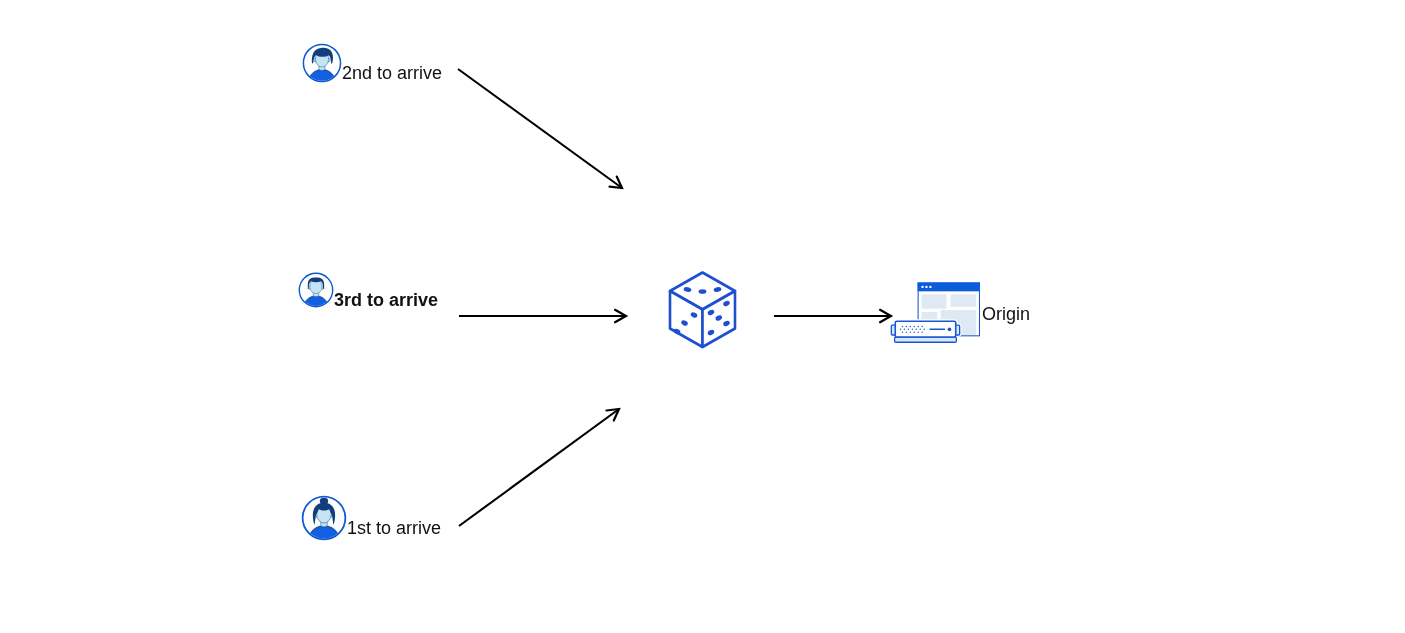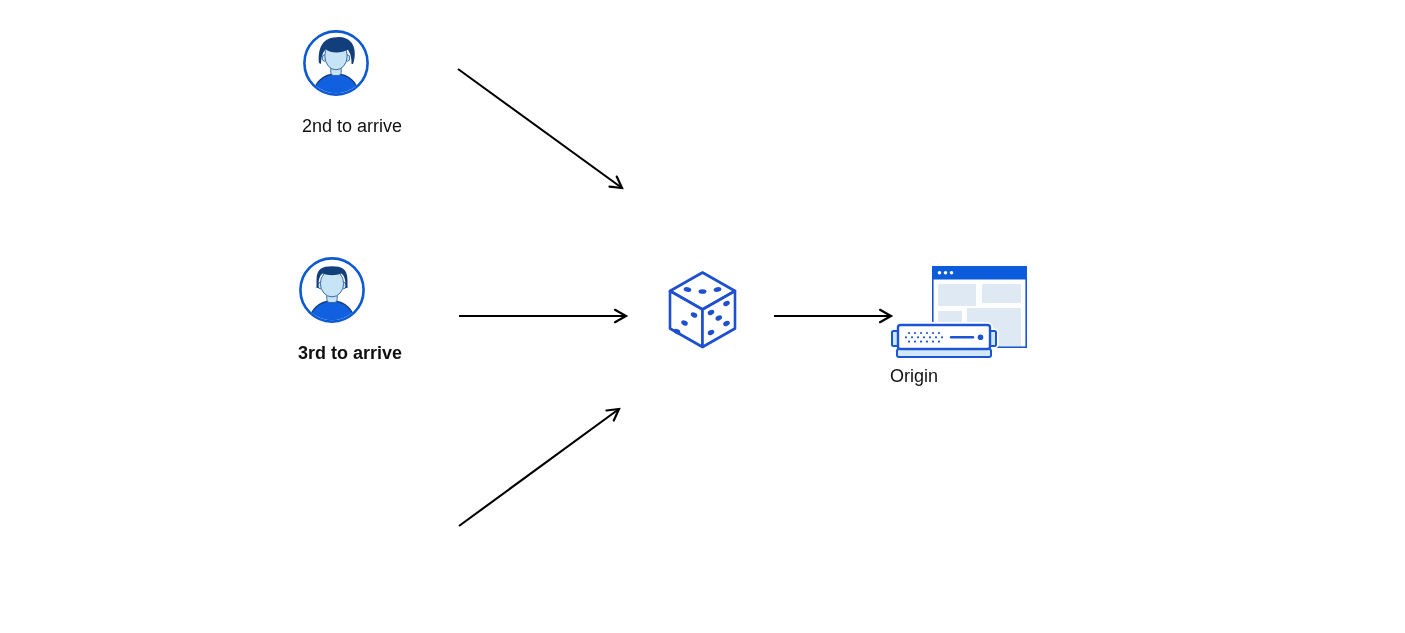--- a/index.html
+++ b/index.html
@@ -19,22 +19,22 @@
     position: absolute;
     left: 0;
     top: 0;
     width: 1405px;
     height: 633px;
     pointer-events: none;
   }
   .node {
     position: absolute;
     display: flex;
-    flex-direction: column;
-    align-items: flex-start;
+    flex-direction: row;
+    align-items: center;
   }
   .node-label {
     margin-top: 19px;
     font-size: 18px;
     line-height: 20px;
     color: #111111;
     white-space: nowrap;
     text-align: center;
   }
   .origin-label {
@@ -91,20 +91,40 @@
         <rect x="28.8" y="31" width="10.4" height="15.5" rx="3" fill="#c7e4f6" stroke="#2c5c9e" stroke-width="0.9"></rect>
         <ellipse cx="22.3" cy="29.5" rx="2.4" ry="3.3" fill="#c7e4f6" stroke="#2c5c9e" stroke-width="0.9"></ellipse>
         <ellipse cx="45.7" cy="29.5" rx="2.4" ry="3.3" fill="#c7e4f6" stroke="#2c5c9e" stroke-width="0.9"></ellipse>
         <ellipse cx="34" cy="27.5" rx="11.6" ry="13.4" fill="#c7e4f6" stroke="#2c5c9e" stroke-width="0.9"></ellipse>
         <path d="M18.5 32 L18.5 24 C18.5 13 24 10.2 34 10.2 C44 10.2 49.5 13 49.5 24 L49.5 32 L47.6 32 C47.6 23.5 46.3 19.4 43.2 17.6 C38 19.8 30 19.8 24.8 17.6 C21.7 19.4 20.4 23.5 20.4 32 Z" fill="#123e7c"></path>
       </g>
     </svg>
     <div class="node-label">3rd to arrive</div>
   </div>
 
+  <div class="node" style="left:301px; top:484px; width:140px;">
+    <svg width="68" height="68" viewBox="0 0 68 68">
+      <defs>
+          <clipPath id="clipC">
+            <circle cx="34" cy="34" r="30.3"></circle>
+          </clipPath>
+        </defs>
+      <circle cx="34" cy="34" r="31.6" fill="#ffffff" stroke="#0c59d2" stroke-width="2.6"></circle>
+      <g clip-path="url(#clipC)">
+        <path d="M34 45.5 C21.5 45.5 12 54 10 68 L58 68 C56 54 46.5 45.5 34 45.5 Z" fill="#1160e0" stroke="#123e7c" stroke-width="1.3"></path>
+        <rect x="29.3" y="32" width="9.4" height="15" rx="3" fill="#c7e4f6" stroke="#2c5c9e" stroke-width="0.9"></rect>
+        <ellipse cx="23.2" cy="29.5" rx="2.2" ry="3" fill="#c7e4f6" stroke="#2c5c9e" stroke-width="0.9"></ellipse>
+        <ellipse cx="44.8" cy="29.5" rx="2.2" ry="3" fill="#c7e4f6" stroke="#2c5c9e" stroke-width="0.9"></ellipse>
+        <ellipse cx="34" cy="28" rx="10.8" ry="13.5" fill="#c7e4f6" stroke="#2c5c9e" stroke-width="0.9"></ellipse>
+        <ellipse cx="34" cy="9" rx="6.2" ry="4.8" fill="#123e7c"></ellipse>
+        <path d="M34 11.5 C23 11.5 17.2 19 17.5 31 C17.7 36.5 18.6 41 20 44.5 C21 38 21.6 33 22.3 29.5 C24 26.5 25.4 24 26.3 21 C30.5 23.4 37.5 23.4 41.7 21 C42.6 24 44 26.5 45.7 29.5 C46.4 33 47 38 48 44.5 C49.4 41 50.3 36.5 50.5 31 C50.8 19 45 11.5 34 11.5 Z" fill="#123e7c"></path>
+      </g>
+    </svg>
+    <div class="node-label">1st to arrive</div>
+  </div>
 
   <div class="node" style="left:667px; top:270px; width:71px;">
     <svg width="71" height="79" viewBox="0 0 71 79">
       <g fill="#ffffff" stroke="#1e4fd0" stroke-width="2.6" stroke-linejoin="round">
         <path d="M35.5 2.5 L68 21 L35.5 39.5 L3 21 Z"></path>
         <path d="M3 21 L35.5 39.5 L35.5 77 L3 58.5 Z"></path>
         <path d="M68 21 L35.5 39.5 L35.5 77 L68 58.5 Z"></path>
       </g>
       <g fill="#1e4fd0">
         <ellipse cx="20.5" cy="19.5" rx="3.9" ry="2.3" transform="rotate(12 20.5 19.5)"></ellipse>

